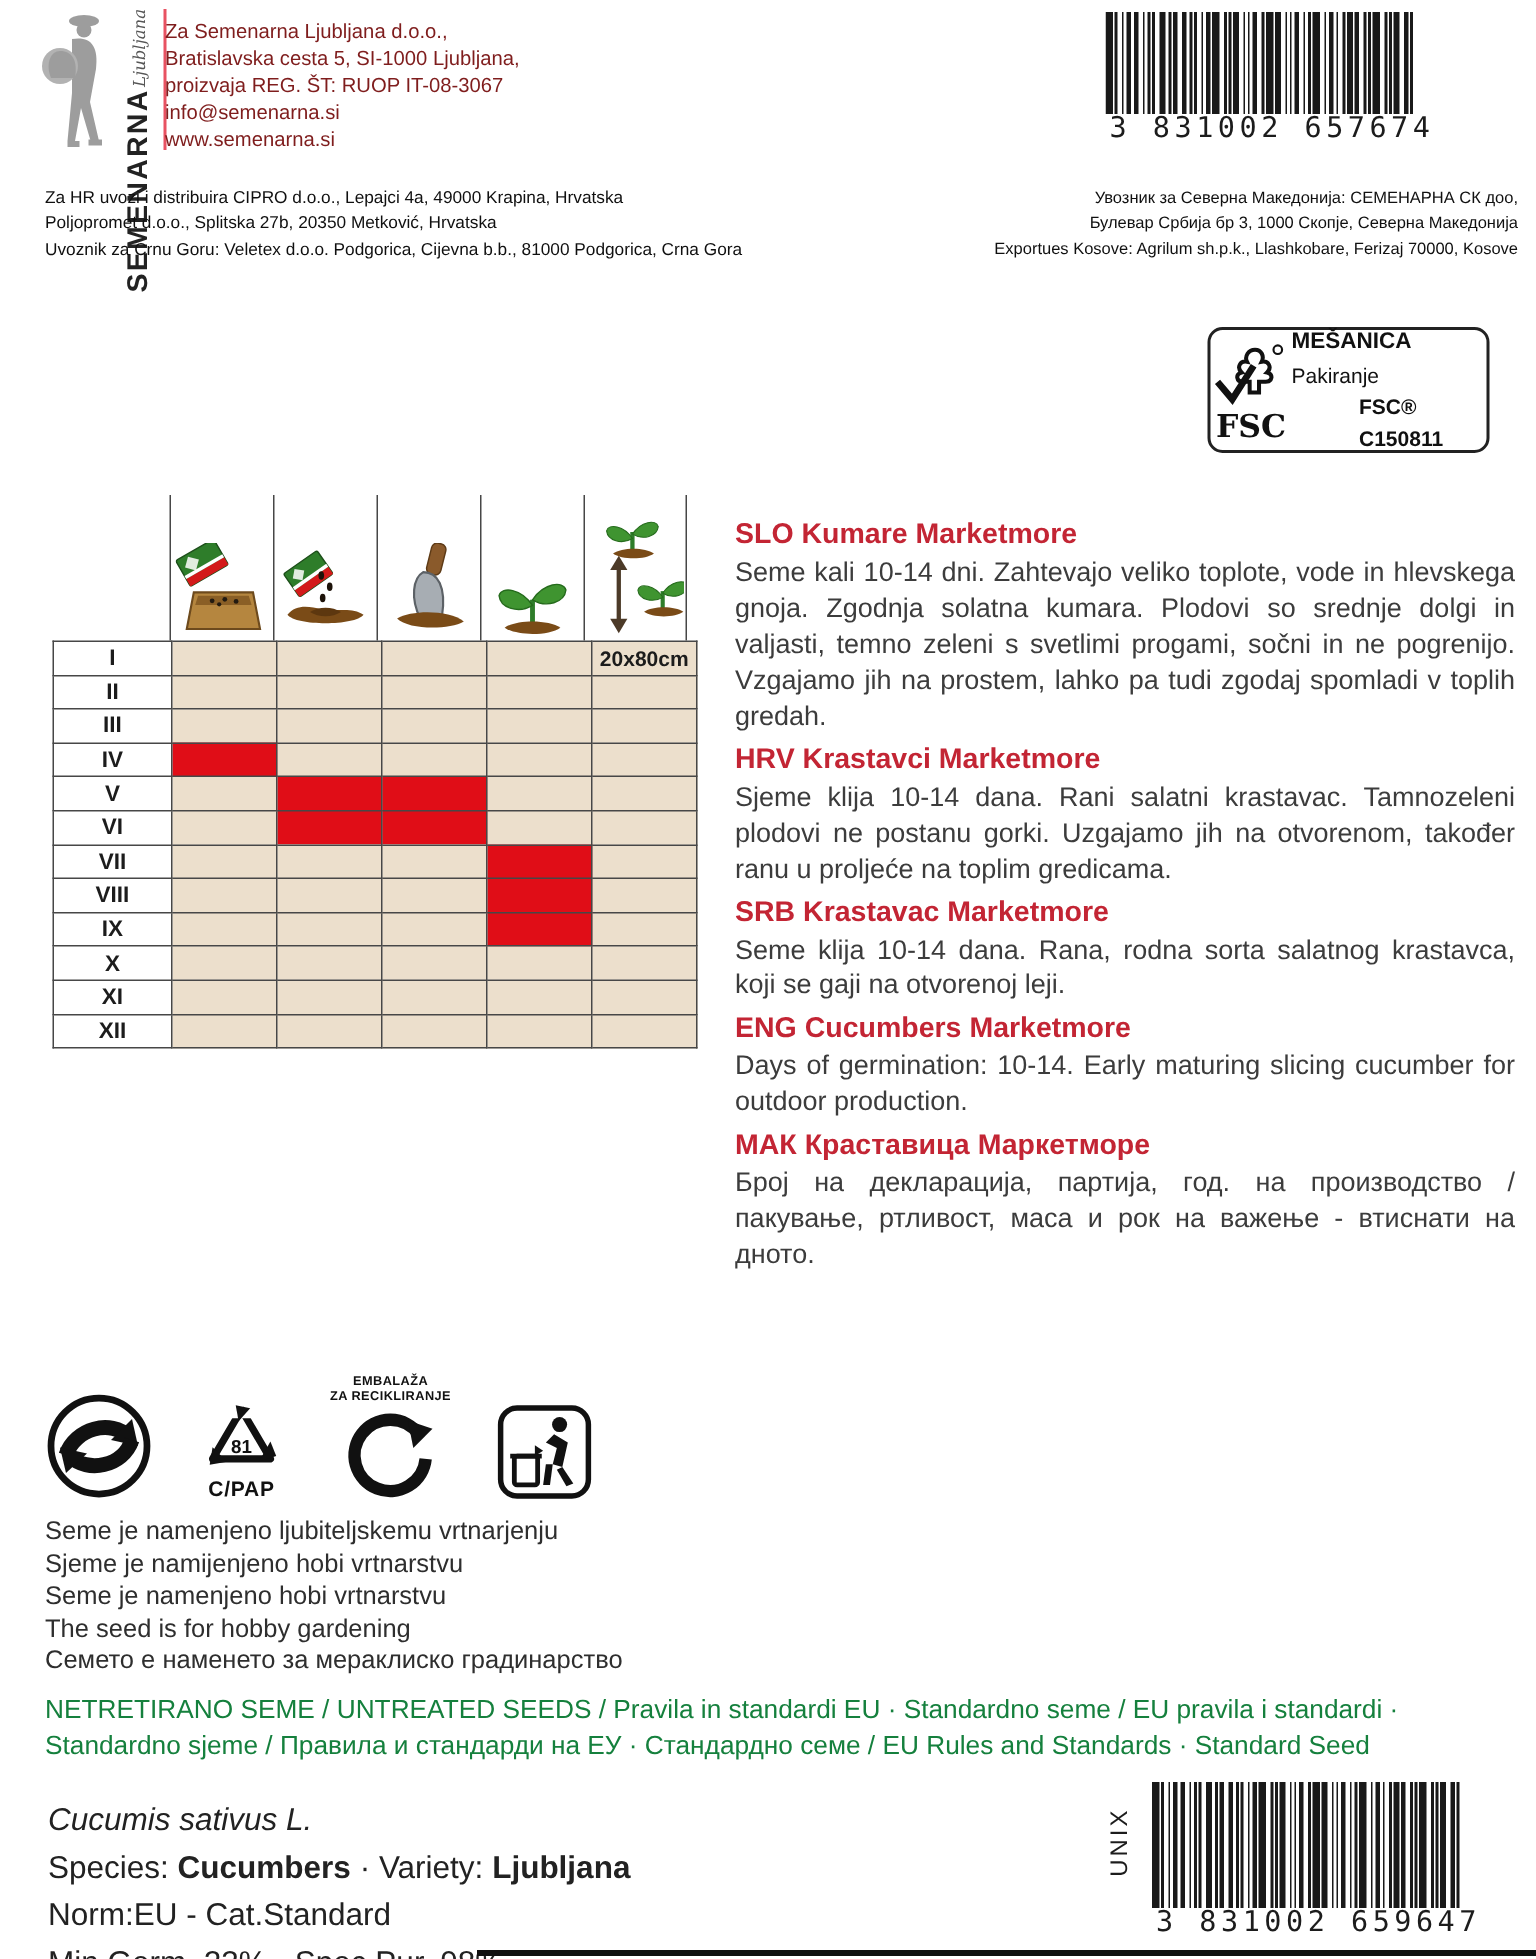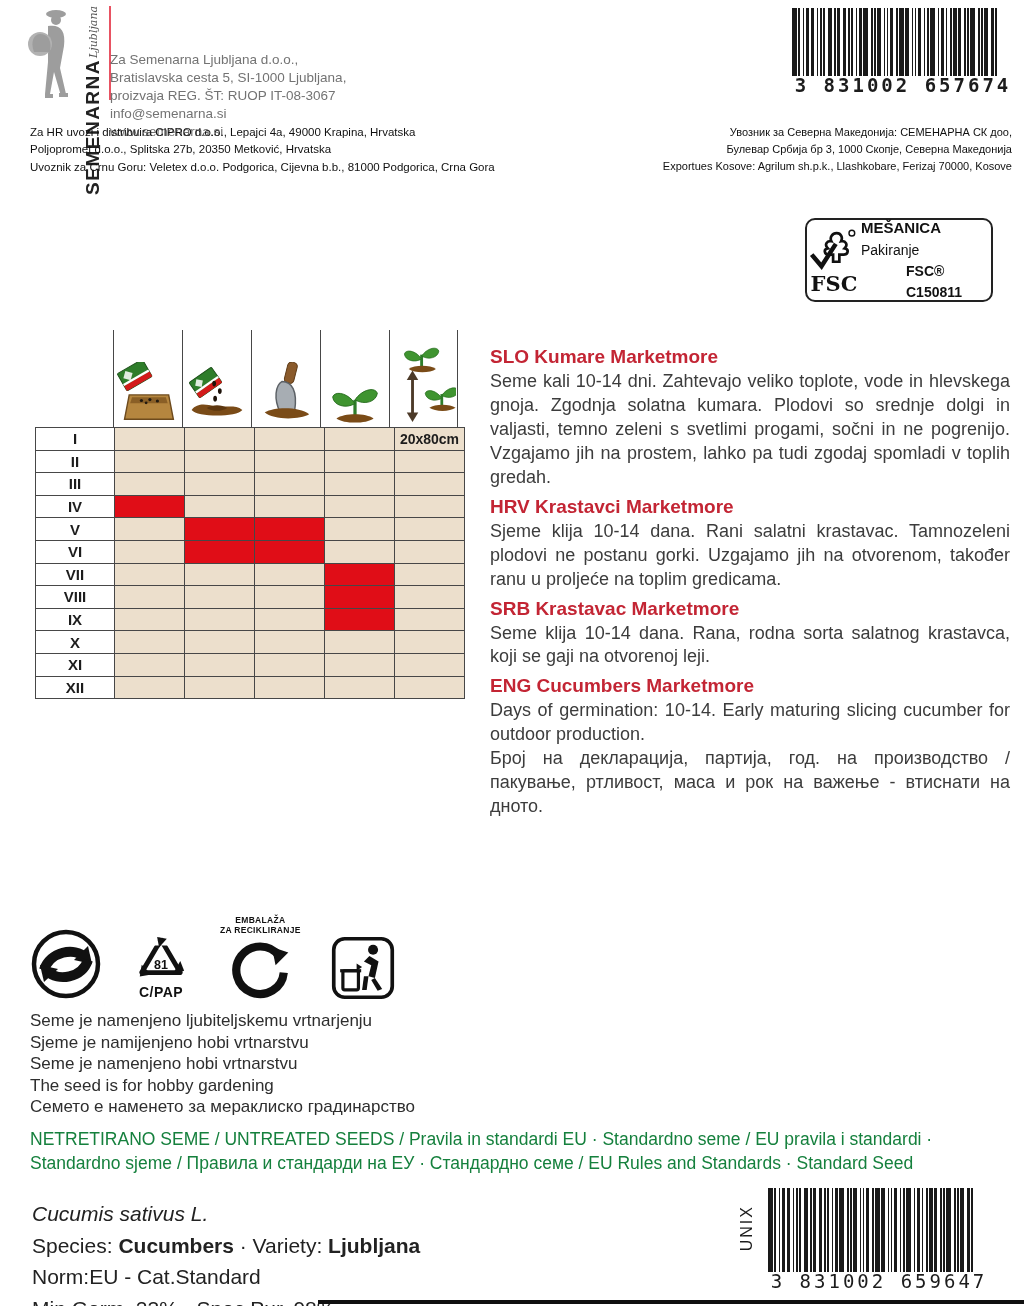--- a/index.html
+++ b/index.html
@@ -6,26 +6,26 @@
   body{width:1024px;height:1306px;position:relative;overflow:hidden;
        font-family:"Liberation Sans",sans-serif;color:#333;
        --cal-red:#e00d17;--cell-bg:#ecdfcc;--grid:#474747;--head-red:#c32534;}
   .abs{position:absolute;}
   
   .logo-wrap{left:26px;top:6px;display:flex;align-items:flex-start;height:100px;}
   .brand-vert{writing-mode:vertical-rl;transform:rotate(180deg);display:flex;align-items:center;gap:1px;}
   .brand-name{font-weight:bold;font-size:19px;letter-spacing:1.5px;color:#222;}
   .brand-city{font-family:"DejaVu Serif",serif;font-style:italic;font-size:11px;color:#555;}
   .logo-divider{width:2px;height:94px;background:#e0182d;opacity:.75;margin-left:5px;}
-  .company{left:110px;top:12px;font-size:13.5px;line-height:1.34;color:#737373;margin-top:39px;}
+  .company{left:110px;top:12px;font-size:13.5px;line-height:1.34;color:#7f1d1d;}
   .barcode-box{display:flex;flex-direction:column;align-items:center;}
   .bars{display:flex;align-items:stretch;height:68px;width:222px;overflow:hidden;}
   .bars i{display:inline-block;height:100%;background:#191919;}
   .bc-digits{font-family:"DejaVu Sans Mono",monospace;font-size:19px;letter-spacing:3px;color:#1c1c1c;margin-top:-2px;white-space:nowrap;}
-  #barcode-top{left:792px;top:8px;font-weight:bold;}
+  #barcode-top{left:737px;top:8px;}
   
   .dist-left{left:30px;top:124px;font-size:11.5px;line-height:1.5;color:#101010;}
   .dist-right{right:12px;top:124px;font-size:11px;line-height:1.55;color:#101010;text-align:right;}
   
   .fsc-box{left:805px;top:218px;width:188px;height:84px;border:2.5px solid #222;border-radius:10px;
            display:flex;align-items:center;justify-content:space-evenly;box-sizing:border-box;background:#fff;}
   .fsc-left{display:flex;flex-direction:column;align-items:center;line-height:1;}
   .fsc-word{font-family:"DejaVu Serif",serif;font-weight:bold;font-size:21px;color:#111;margin-top:-3px;}
   .fsc-right{text-align:left;line-height:1.5;color:#111;}
   .fsc-mix{font-weight:bold;font-size:15px;}
@@ -353,20 +353,21 @@
   </div>
   <div class="desc">
     <h3>SRB Krastavac Marketmore</h3>
     <p>Seme klija 10-14 dana. Rana, rodna sorta salatnog krastavca, koji se gaji na otvorenoj leji.</p>
   </div>
   <div class="desc">
     <h3>ENG Cucumbers Marketmore</h3>
     <p>Days of germination: 10-14. Early maturing slicing cucumber for outdoor production.</p>
   </div>
   <div class="desc">
+    <h3>МАК Краставица Маркетморе</h3>
     <p>Број на декларација, партија, год. на производство / пакување, ртливост, маса и рок на важење - втиснати на дното.</p>
   </div>
 </div>
 
 <div class="abs" id="recycling">
   <div class="ric">
     <svg width="72" height="72" viewBox="0 0 72 72">
       <circle cx="36" cy="36" r="32" fill="none" stroke="#111" stroke-width="4.5"></circle>
       <path d="M14 42 C20 24 44 18 56 30" fill="none" stroke="#111" stroke-width="10"></path>
       <polygon points="58,18 62,36 44,32" fill="#111"></polygon>

